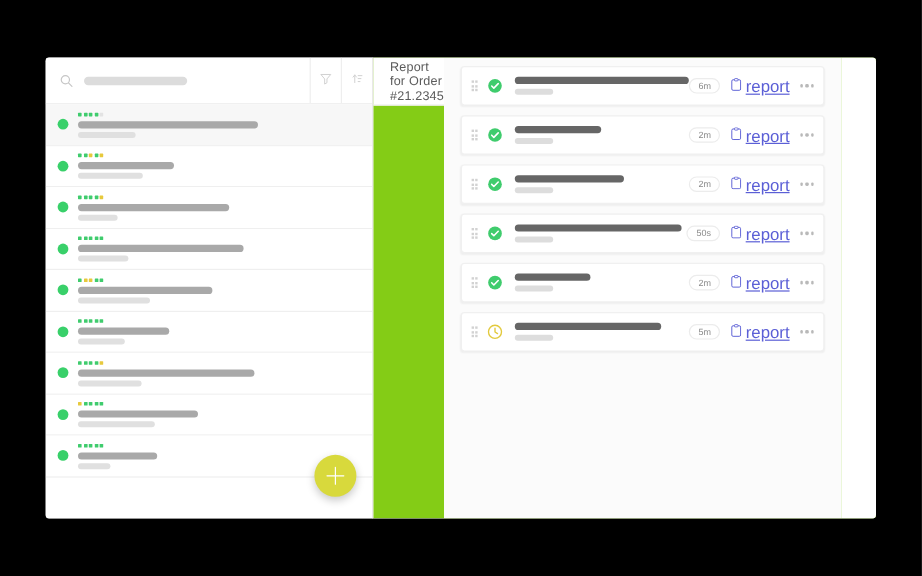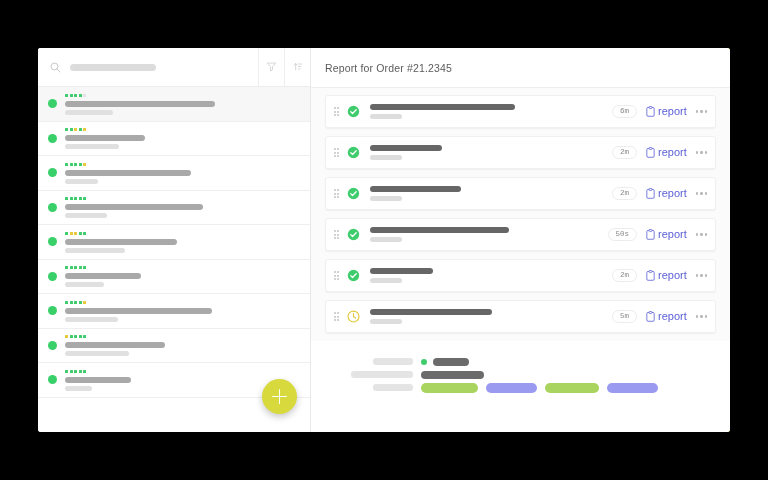--- a/index.html
+++ b/index.html
@@ -156,21 +156,21 @@
     content: ""; position: absolute; background: #ffffff; border-radius: 1px;
   }
   .fab-plus:before { left: 0; top: 6.6px; width: 15px; height: 1.9px; }
   .fab-plus:after { top: 0; left: 6.6px; height: 15px; width: 1.9px; }
 
   
   .right-panel {
     flex: 1 1 auto;
     background: #84cc16;
     display: flex;
-    flex-direction: column;
+    flex-direction: row;
     overflow: hidden;
   }
 
   .report-header {
     flex: 0 0 39px;
     height: 39px;
     background: #ffffff;
     display: flex;
     align-items: center;
     padding-left: 14px;
@@ -229,33 +229,33 @@
   .time-badge {
     flex: 0 0 auto;
     border: 1px solid #ececec;
     border-radius: 9px;
     padding: 2px 7px;
     font-size: 7.5px;
     color: #8a8a8a;
     margin-right: 9px;
     background: #ffffff;
     line-height: 1;
-    font-family: Liberation Mono, monospace;
   }
 
   .report-link {
     display: flex;
     align-items: center;
     gap: 3px;
     margin-right: 9px;
     cursor: pointer;
   }
   .report-link .label {
-    font-size: 11px;
+    font-size: 14px;
     color: #5b5fd6;
+    text-decoration: underline;
     line-height: 1;
   }
 
   .more-dots { display: flex; gap: 2px; cursor: pointer; }
   .more-dots i { width: 2.4px; height: 2.4px; border-radius: 50%; background: #b9b9b9; display:block; }
 
   
   .footer-area {
     flex: 1 1 auto;
     background: #ffffff;

